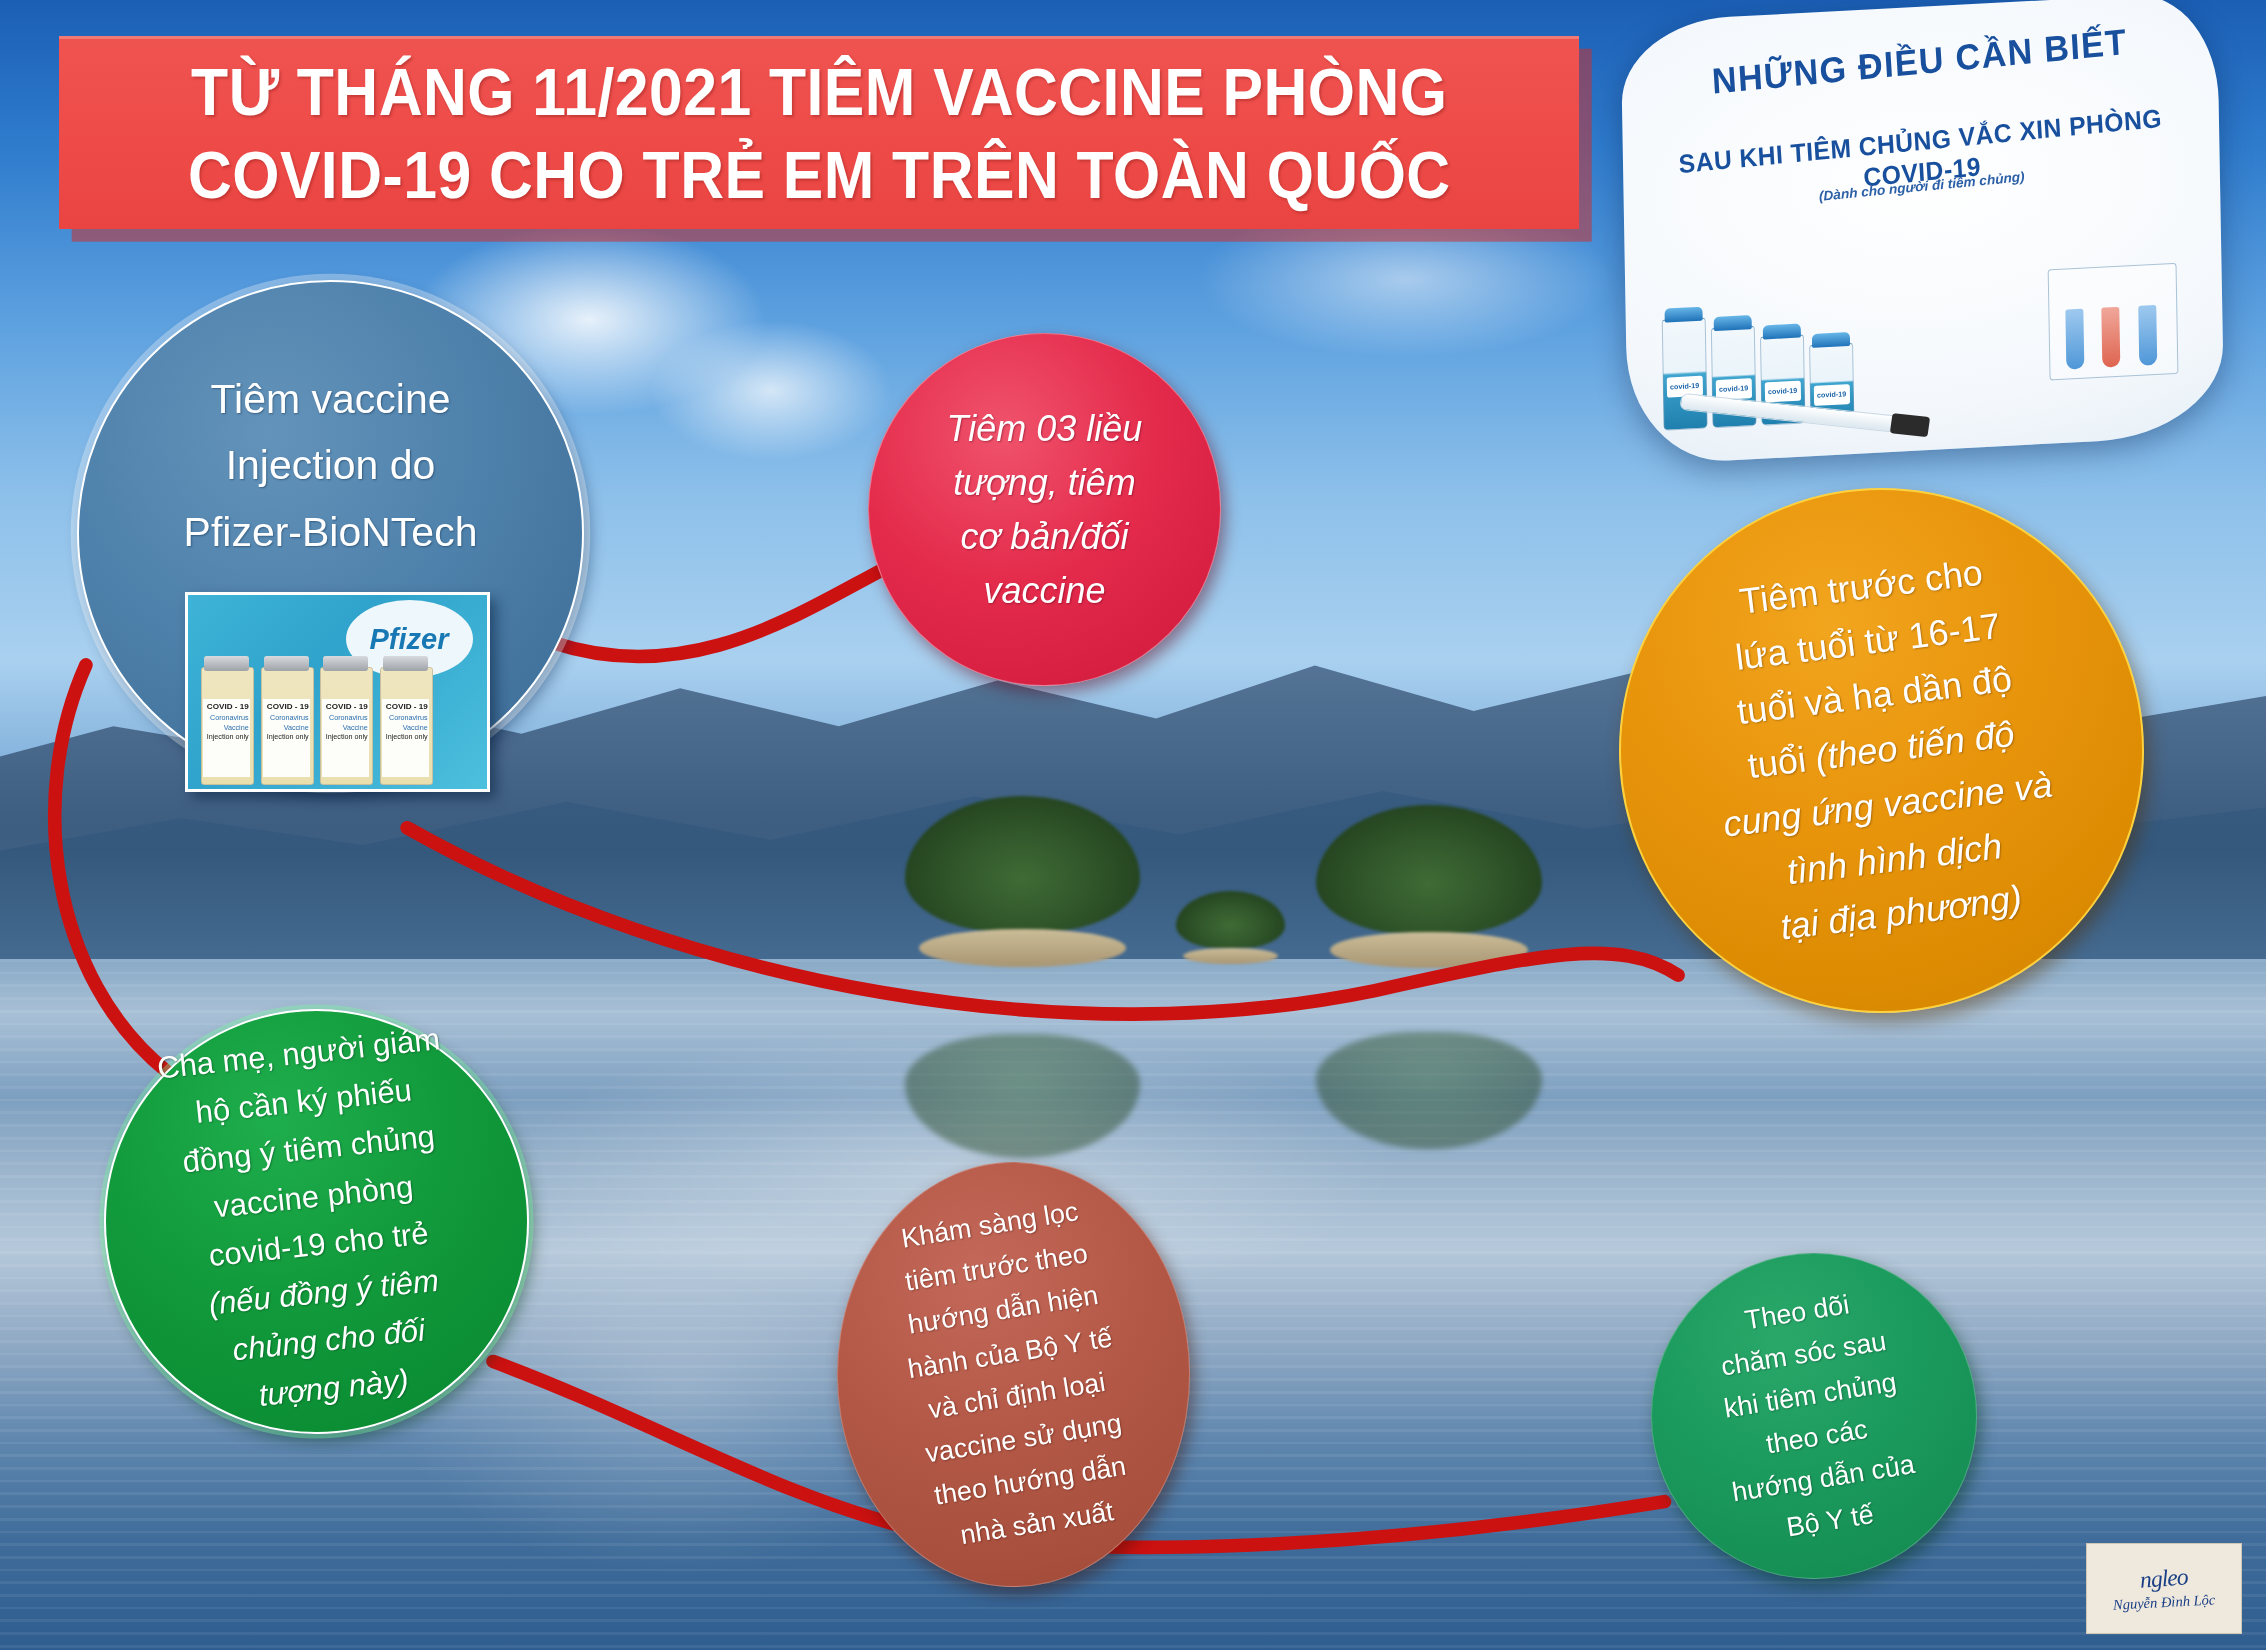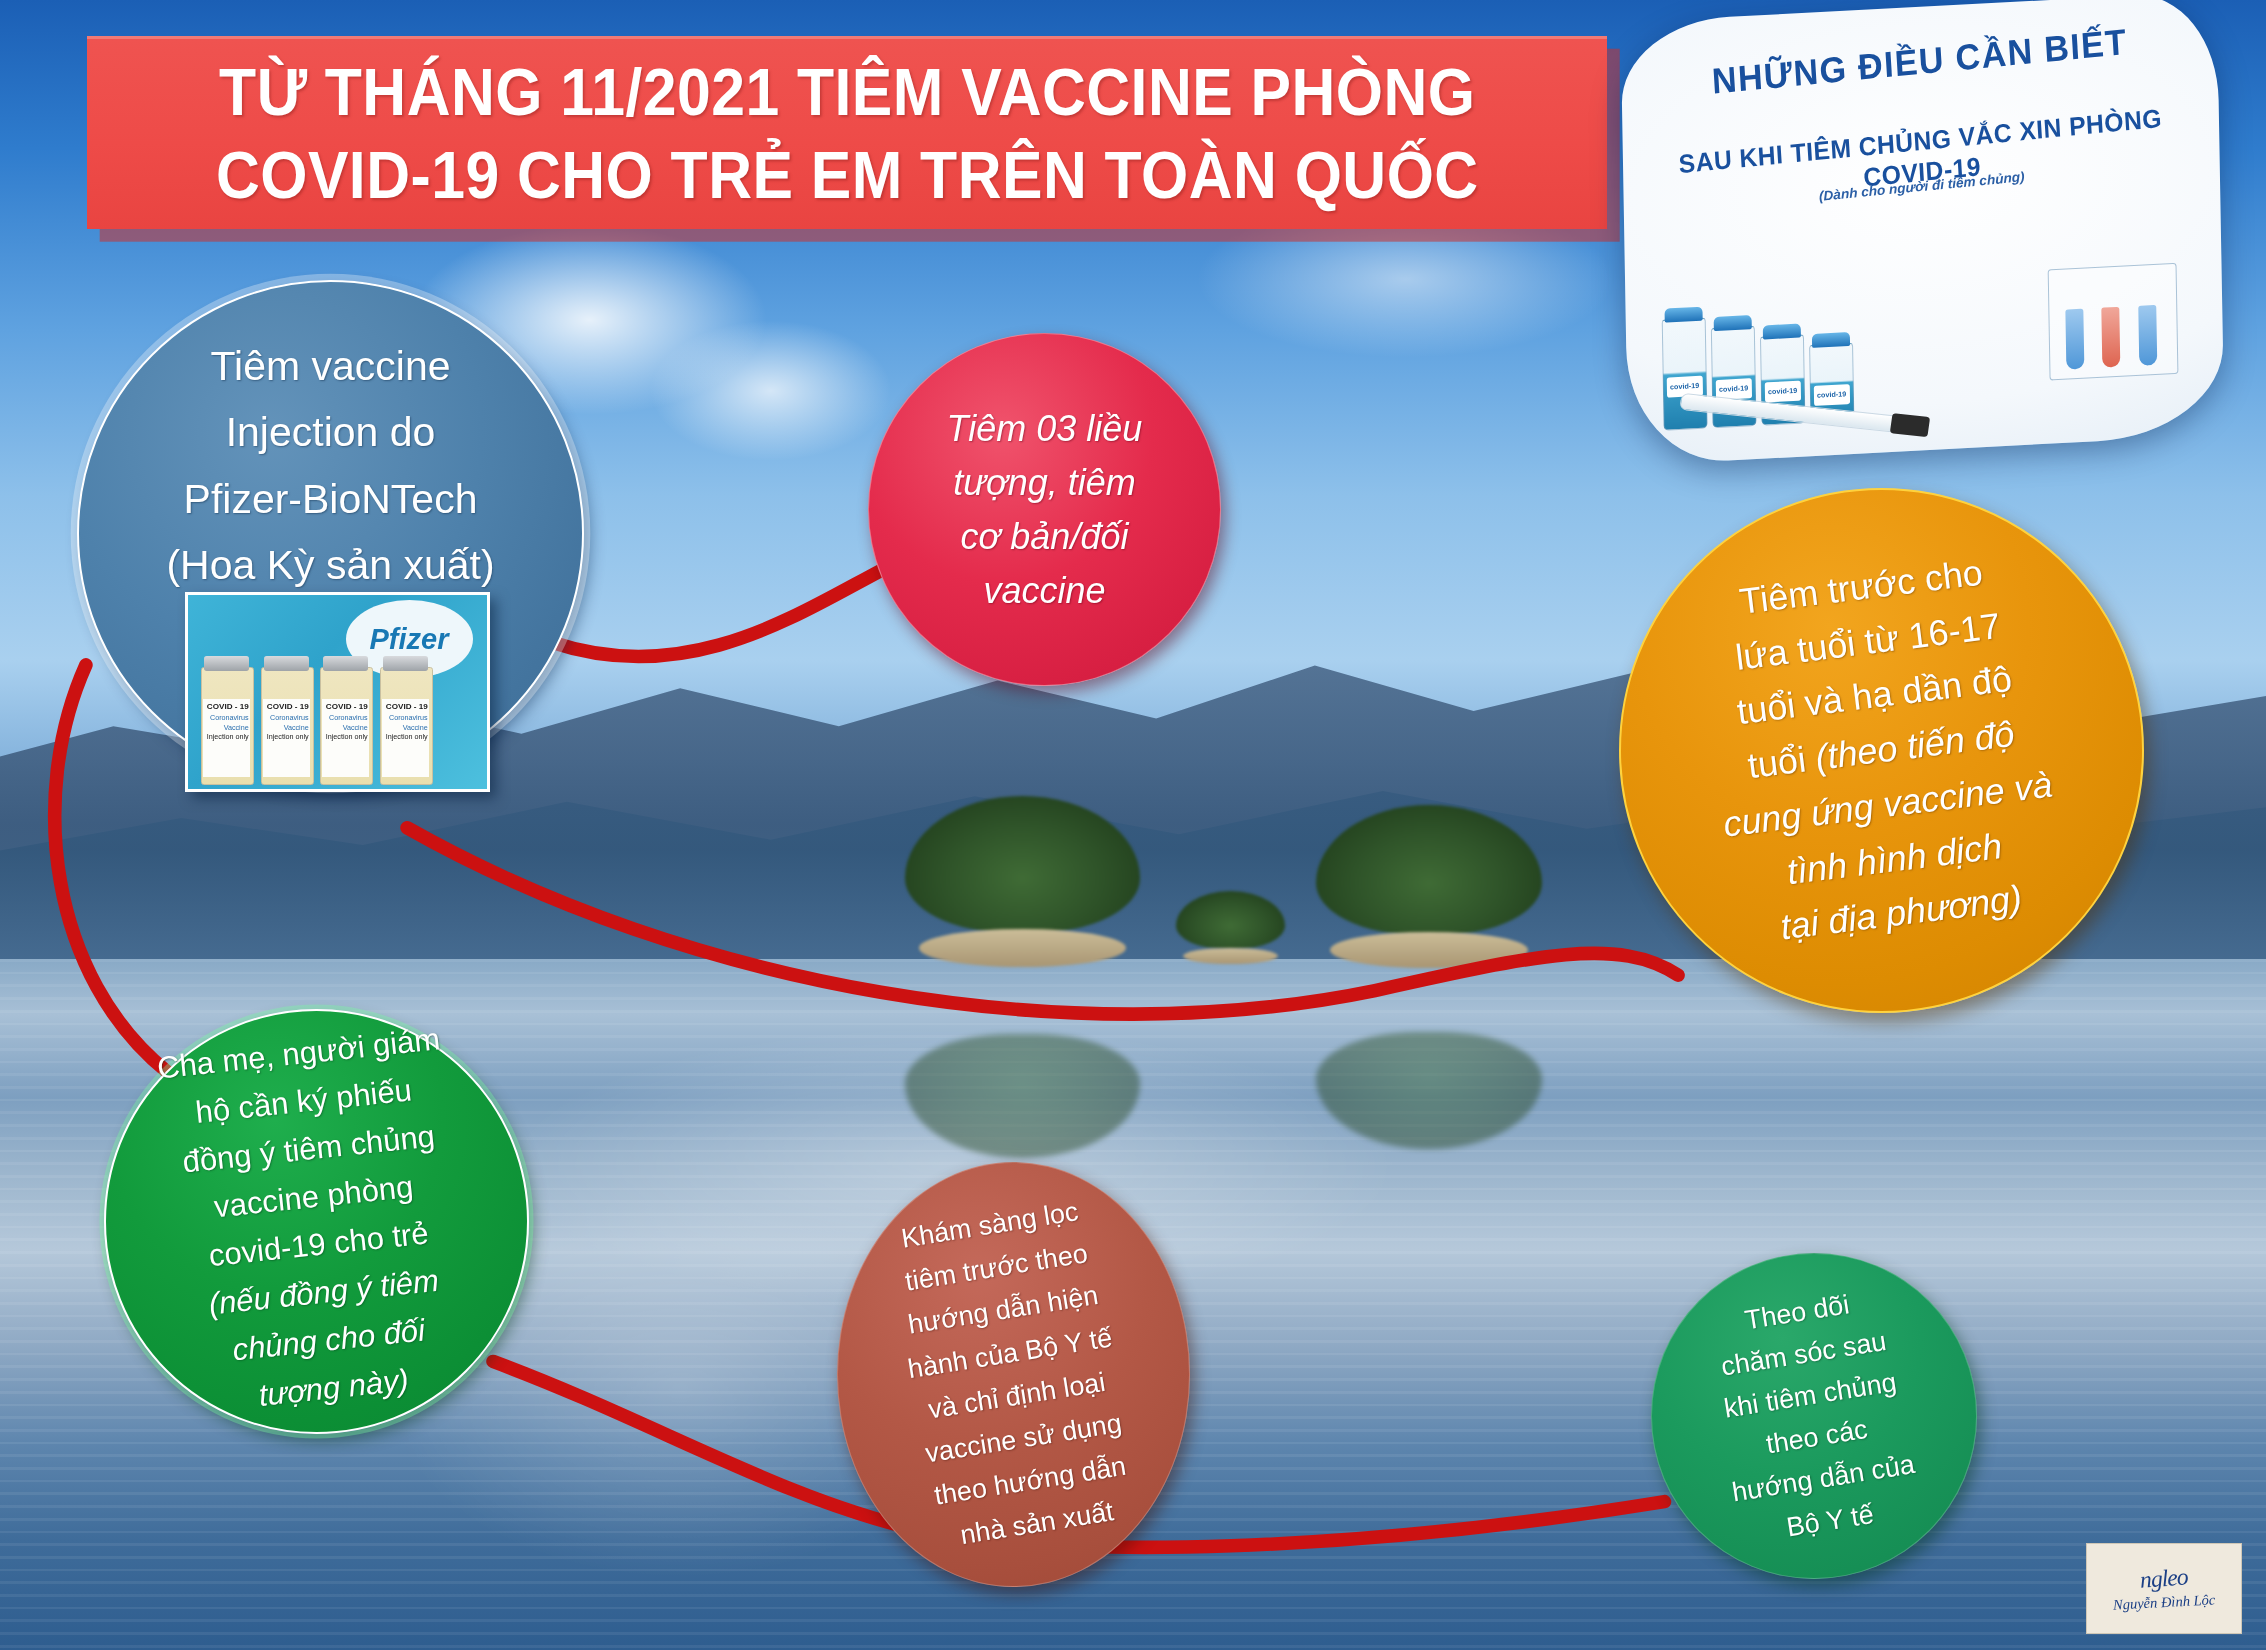--- a/index.html
+++ b/index.html
@@ -74,21 +74,20 @@
   }
 
   
   .title-banner{
     position:absolute;left:59px;top:36px;width:1520px;height:190px;
     background:linear-gradient(180deg,#ef5350 0%,#ee4b48 55%,#e94441 100%);
     box-shadow:12.7px 12.7px 0 rgba(200,50,48,.55);
     display:flex;align-items:center;justify-content:center;
     text-align:center;
     border-top:3.6px solid #f27a74;
-    margin-left:28px;
   }
   .title-banner .t{
     color:#ffffff;
     font-size:66px;
     font-weight:bold;
     line-height:1.26;
     letter-spacing:0.5px;
     transform:scaleX(.92);
     text-shadow:1.8px 1.8px 2.7px rgba(120,20,18,.35);
   }
@@ -323,21 +322,20 @@
 
       <path d="M 545,1505 C 720,1570 860,1655 1010,1690 C 1180,1725 1500,1715 1840,1660"></path>
     </g>
   </svg>
 
   <div class="bubble b-blue">
     <div class="txt" style="margin-top:-136px;">
       <div>Tiêm vaccine</div>
       <div>Injection do</div>
       <div>Pfizer-BioNTech</div>
-      <div>(Hoa Kỳ sản xuất)</div>
     </div>
   </div>
 
   <div class="pfizer-card">
     <div class="plogo">Pfizer</div>
     <div class="pvials">
       <div class="pv" style="left:0px;">
         <div class="pcap"></div>
         <div class="pl">
           <b>COVID - 19</b><br>

